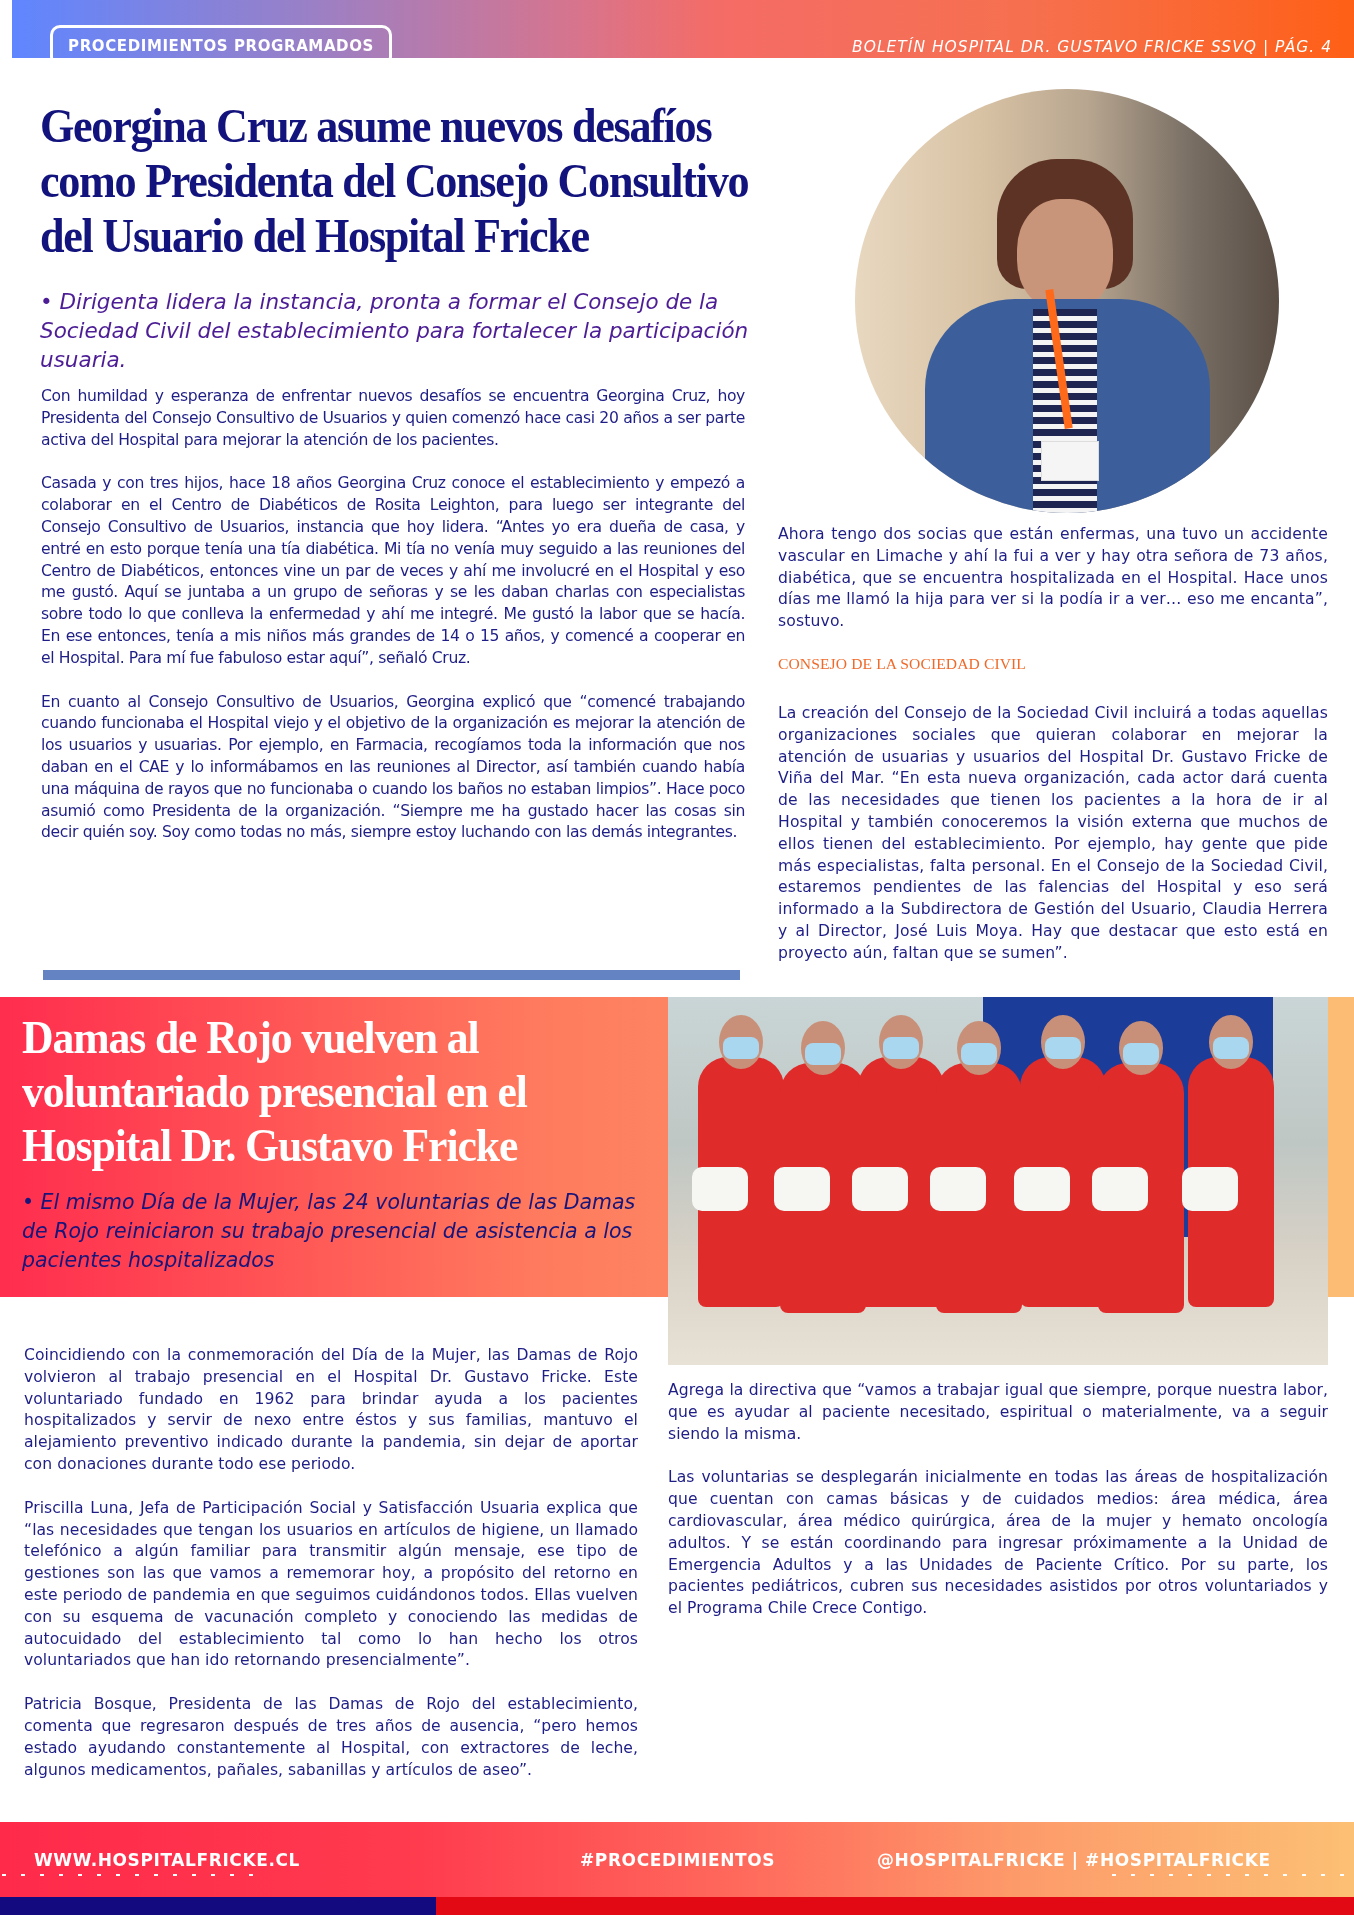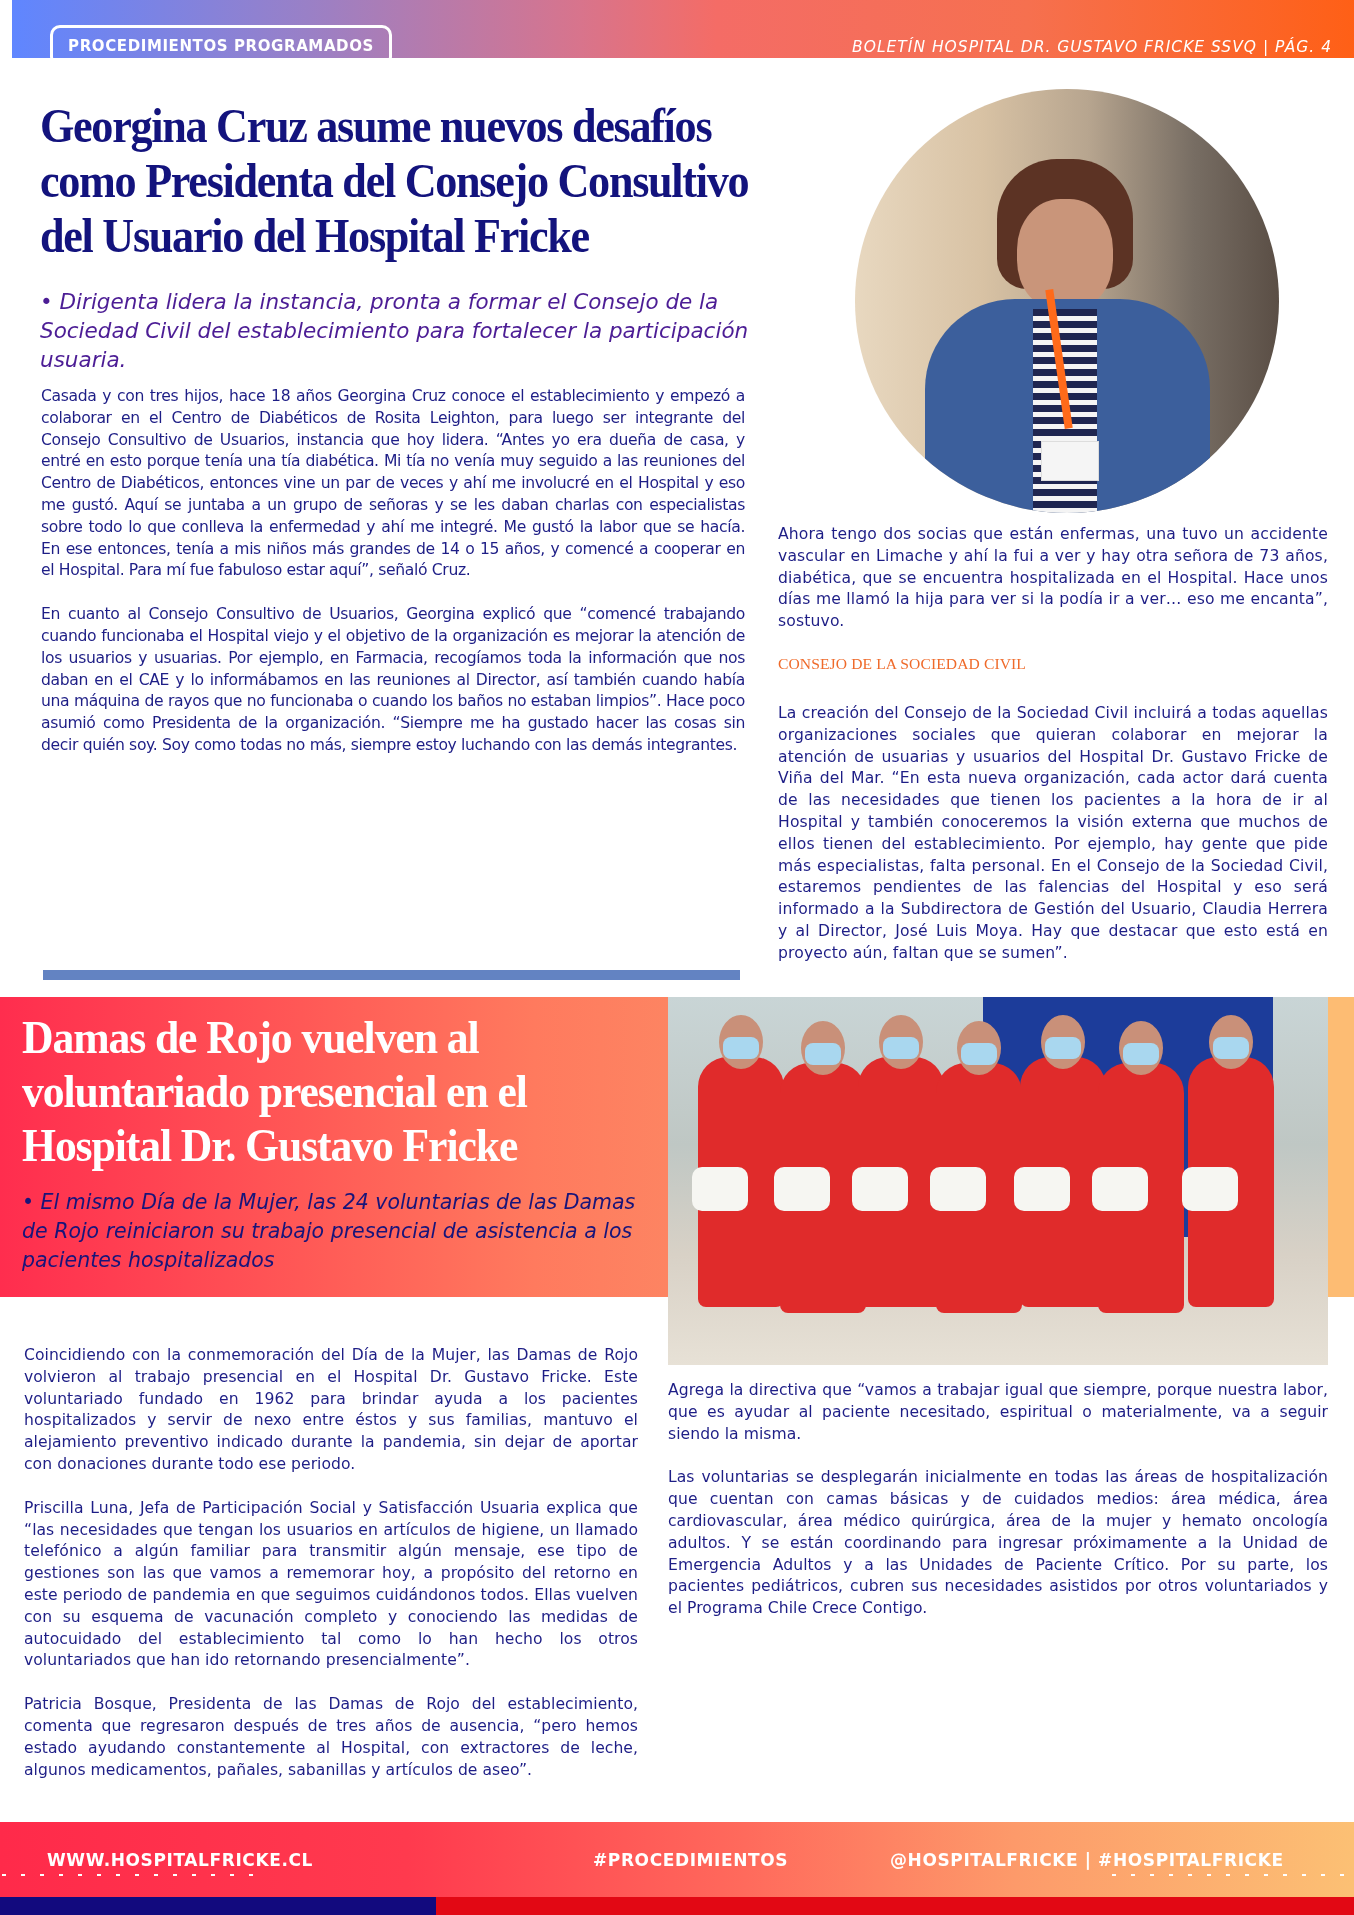--- a/index.html
+++ b/index.html
@@ -127,21 +127,20 @@
   .a2-col-right .body-text { font-size: 15.6px; letter-spacing: 0.05px; }
 
   
   .footer {
     position: absolute; left: 0; top: 1822px; width: 1354px; height: 75px;
     background: linear-gradient(90deg, #ff2a4a 0%, #ff3a4e 30%, #ff6a5c 55%, #fd9a6a 75%, #fcc074 100%);
   }
   .footer-item {
     position: absolute; top: 28px; color: #fff; font-weight: bold; font-size: 17px; letter-spacing: 0.6px;
     font-family: "DejaVu Sans", sans-serif;
-    margin-left: 13px;
   }
   .footer-dots {
     position: absolute; top: 52px; height: 2px;
     background-image: repeating-linear-gradient(90deg, #ffffff 0 4px, transparent 4px 19px);
   }
   .footer-bottom-left { position: absolute; left: 0; top: 1897px; width: 436px; height: 18px; background: #120a7e; }
   .footer-bottom-right { position: absolute; left: 436px; top: 1897px; width: 918px; height: 18px; background: #e20814; }
 </style>
 </head>
 <body>
@@ -158,20 +157,21 @@
   <div class="hair"></div>
   <div class="face"></div>
   <div class="jacket"></div>
   <div class="shirt"></div>
   <div class="lanyard"></div>
   <div class="badge"></div>
 </div>
 
 <div class="a1-col-left">
   <div class="body-text">
+    <p>Con humildad y esperanza de enfrentar nuevos desafíos se encuentra Georgina Cruz, hoy Presidenta del Consejo Consultivo de Usuarios y quien comenzó hace casi 20 años a ser parte activa del Hospital para mejorar la atención de los pacientes.</p>
     <p>Casada y con tres hijos, hace 18 años Georgina Cruz conoce el establecimiento y empezó a colaborar en el Centro de Diabéticos de Rosita Leighton, para luego ser integrante del Consejo Consultivo de Usuarios, instancia que hoy lidera. “Antes yo era dueña de casa, y entré en esto porque tenía una tía diabética. Mi tía no venía muy seguido a las reuniones del Centro de Diabéticos, entonces vine un par de veces y ahí me involucré en el Hospital y eso me gustó. Aquí se juntaba a un grupo de señoras y se les daban charlas con especialistas sobre todo lo que conlleva la enfermedad y ahí me integré. Me gustó la labor que se hacía. En ese entonces, tenía a mis niños más grandes de 14 o 15 años, y comencé a cooperar en el Hospital. Para mí fue fabuloso estar aquí”, señaló Cruz.</p>
     <p>En cuanto al Consejo Consultivo de Usuarios, Georgina explicó que “comencé trabajando cuando funcionaba el Hospital viejo y el objetivo de la organización es mejorar la atención de los usuarios y usuarias. Por ejemplo, en Farmacia, recogíamos toda la información que nos daban en el CAE y lo informábamos en las reuniones al Director, así también cuando había una máquina de rayos que no funcionaba o cuando los baños no estaban limpios”. Hace poco asumió como Presidenta de la organización. “Siempre me ha gustado hacer las cosas sin decir quién soy. Soy como todas no más, siempre estoy luchando con las demás integrantes.</p>
   </div>
 </div>
 
 <div class="divider-bar"></div>
 
 <div class="a1-col-right">
   <div class="body-text">
     <p>Ahora tengo dos socias que están enfermas, una tuvo un accidente vascular en Limache y ahí la fui a ver y hay otra señora de 73 años, diabética, que se encuentra hospitalizada en el Hospital. Hace unos días me llamó la hija para ver si la podía ir a ver… eso me encanta”, sostuvo.</p>

